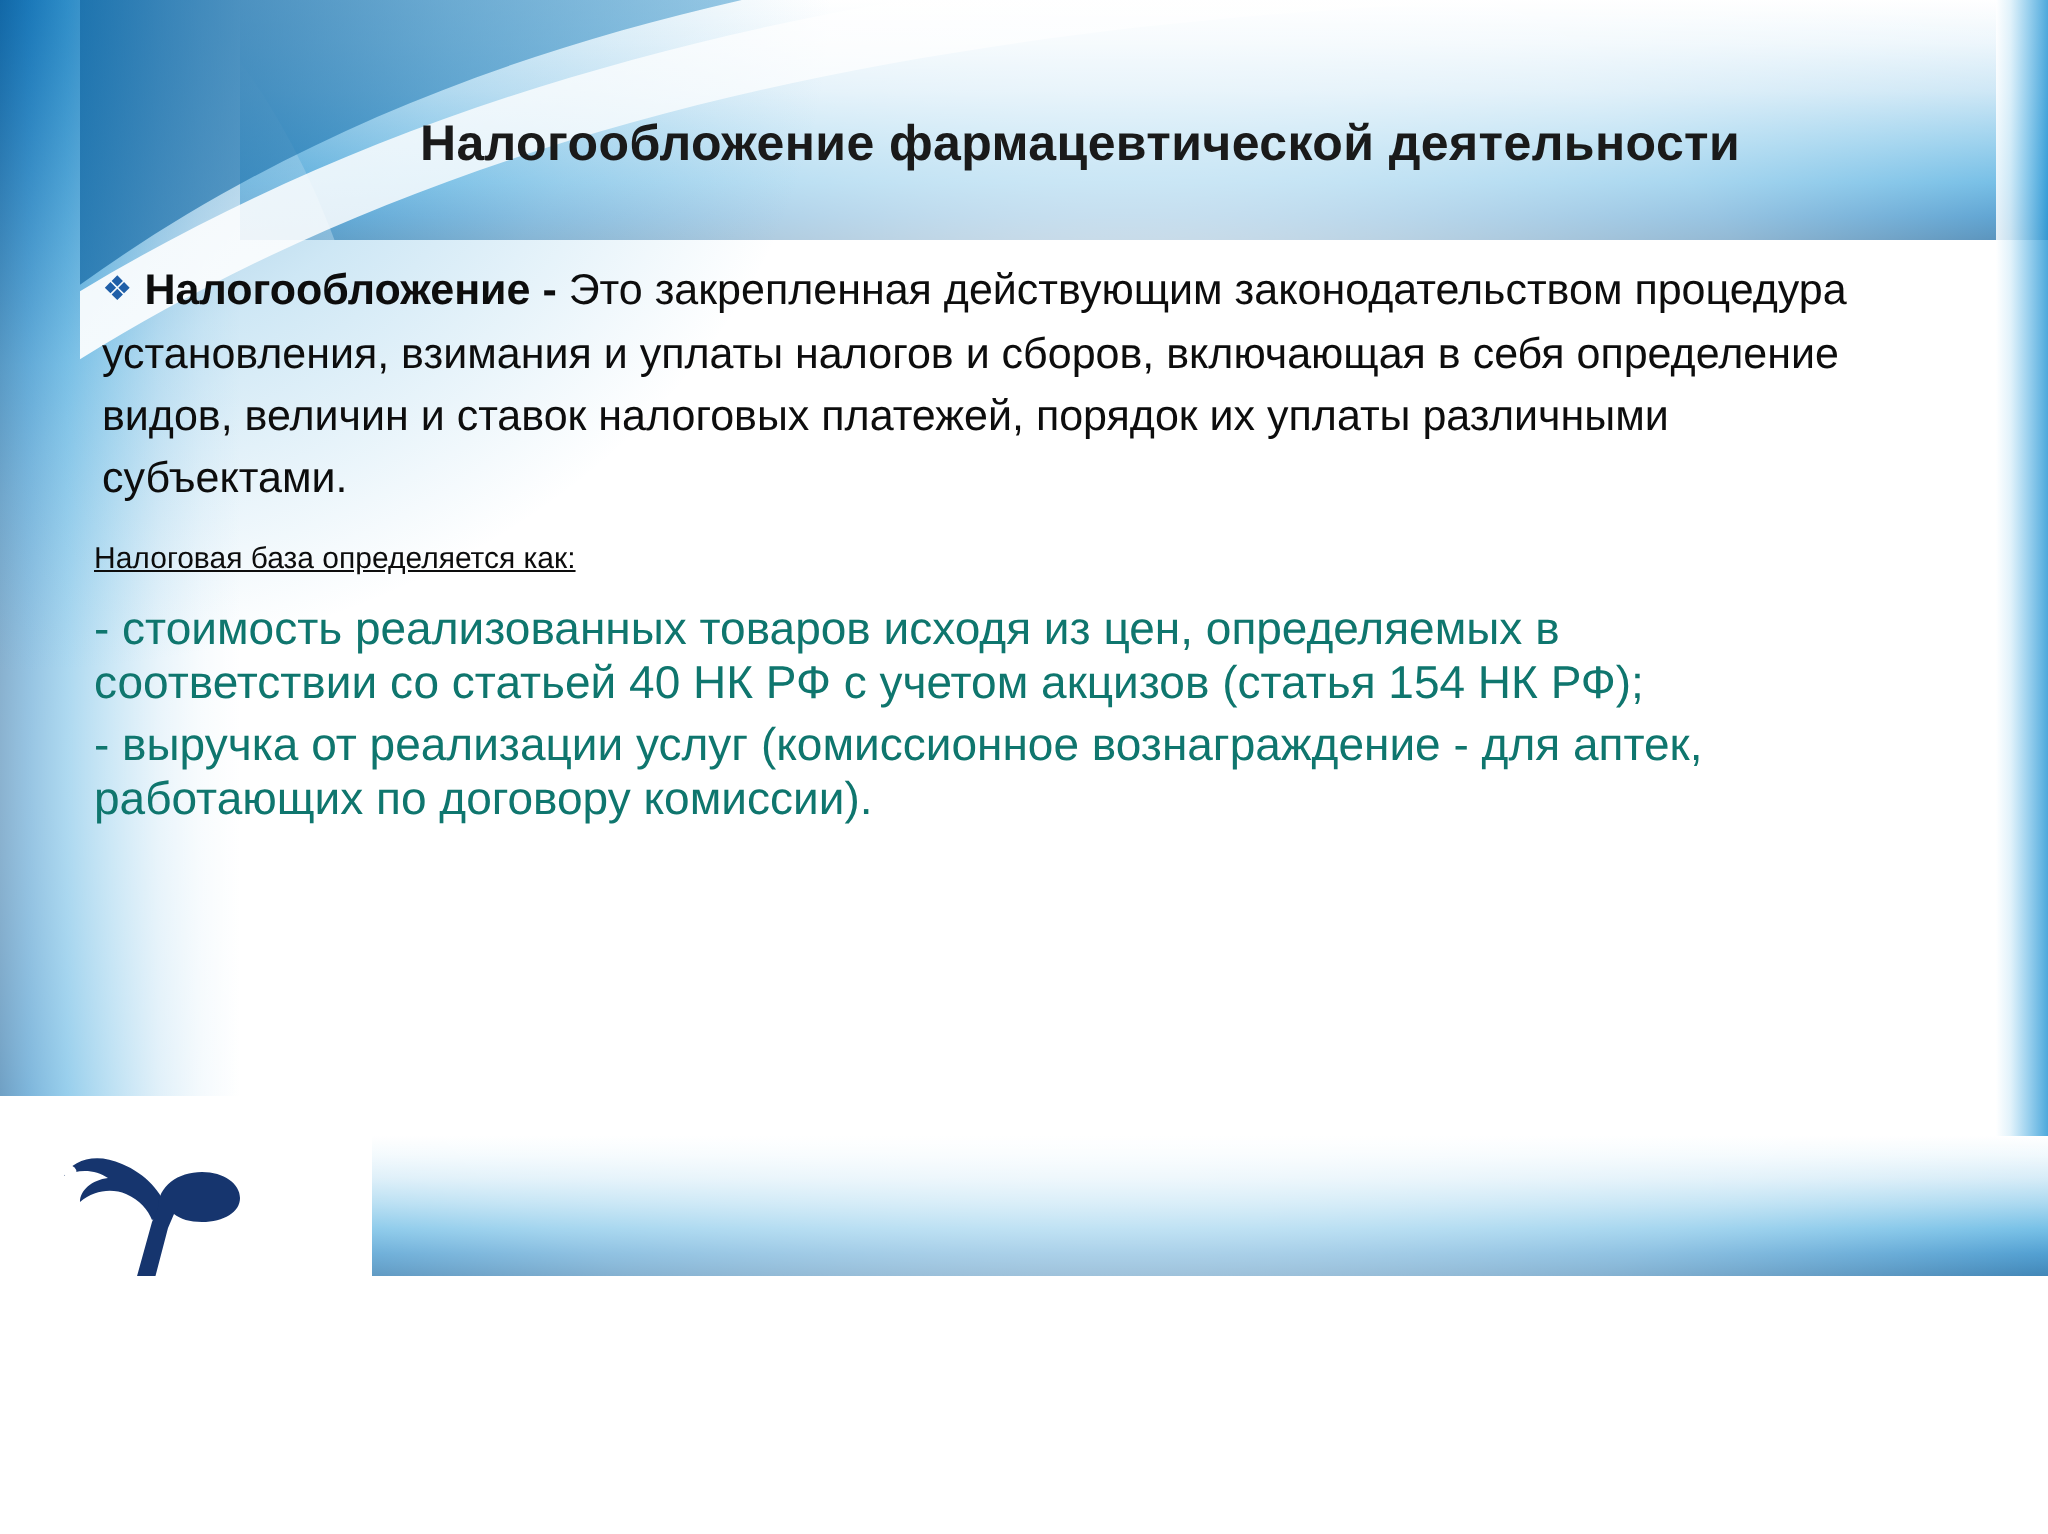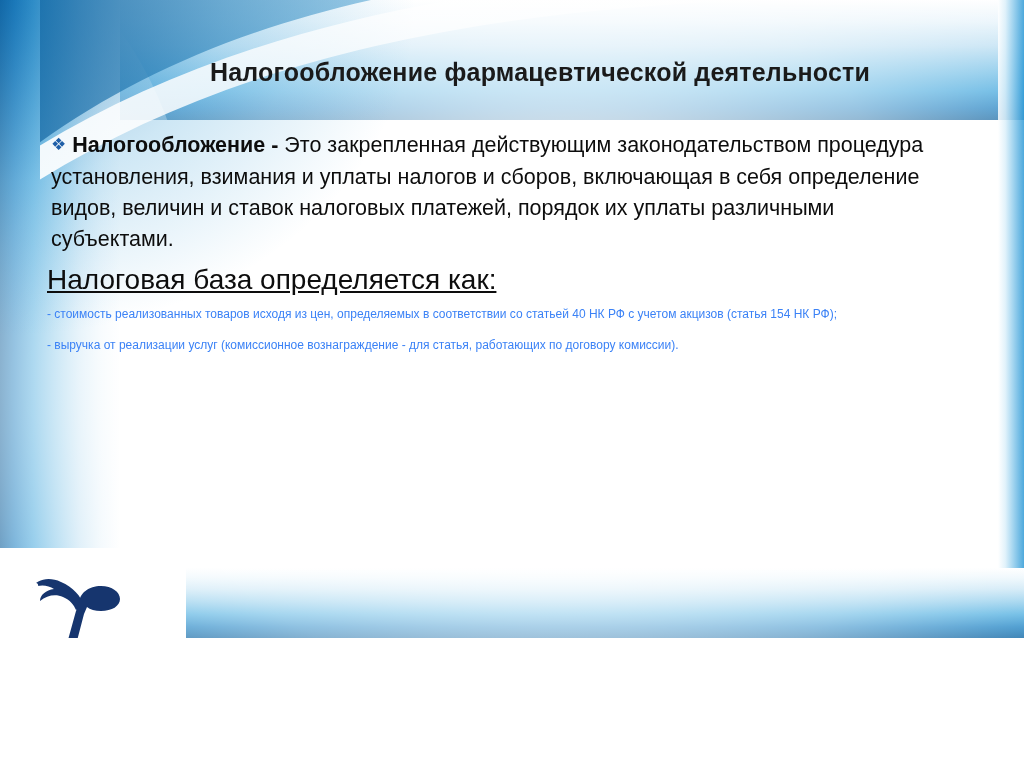--- a/index.html
+++ b/index.html
@@ -122,29 +122,29 @@
   .bullet {
     color: #1f5fa8;
     font-size: 17px;
     margin-right: 6px;
     position: relative;
     top: -2px;
   }
   .bold { font-weight: bold; }
   .underline { text-decoration: underline; }
   .p-3 {
-    font-size: 28px;
+    font-size: 15px;
     line-height: 30px;
     margin-top: 10px;
     margin-bottom: 6px;
   }
   .small {
-    font-size: 12px;
+    font-size: 23px;
     line-height: 27px;
-    color: #3b82f6;
+    color: #0f766e;
     margin: 4px 0 0 0;
   }
 
   
   .logo-box {
     position: absolute;
     left: 0;
     top: 548px;
     width: 186px;
     height: 186px;
@@ -195,21 +195,21 @@
     <p class="para p-1">
       <span class="bullet">❖</span><span class="bold">Налогообложение -</span><span> Это закрепленная действующим законодательством процедура установления, взимания и уплаты налогов и сборов, включающая в себя определение видов, величин и ставок налоговых платежей, порядок их уплаты различными субъектами.</span>
     </p>
 
 
     <p class="para p-3">
       <span class="underline">Налоговая база определяется как:</span>
     </p>
 
     <p class="small">- стоимость реализованных товаров исходя из цен, определяемых в соответствии со статьей 40 НК РФ с учетом акцизов (статья 154 НК РФ);</p>
-    <p class="small">- выручка от реализации услуг (комиссионное вознаграждение - для статья, работающих по договору комиссии).</p>
+    <p class="small">- выручка от реализации услуг (комиссионное вознаграждение - для аптек, работающих по договору комиссии).</p>
   </div>
 
   <div class="logo-box">
     <svg width="186" height="186" viewBox="0 0 186 186">
       <g fill="#16356e">
 
         <path d="M61,34 C48,28 36,32 32,40 C40,36 48,37 54,41 C46,42 40,47 40,53 C47,47 56,46 63,49 C70,52 74,57 76,62 L84,58 C81,48 73,39 61,34 Z"></path>
         <circle cx="35" cy="38" r="3.2" fill="#ffffff"></circle>
 
         <path d="M101,38 C112,38 120,44 120,51 C120,58 112,63 101,63 C95,63 90,61.5 87,59 L84,66 L72,112 L63,110 L76,63 L79,56 C79,45 89,38 101,38 Z"></path>

